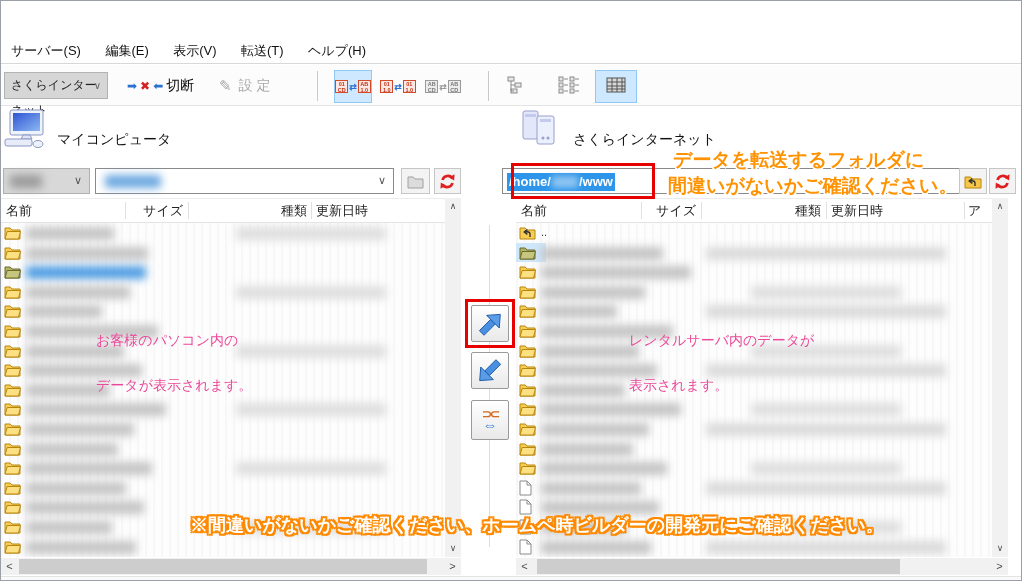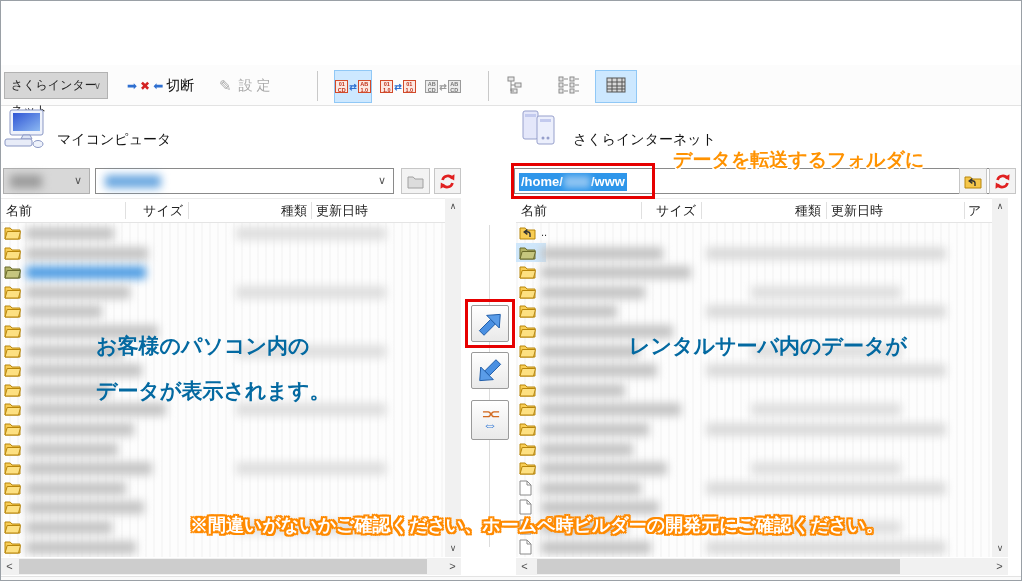--- a/index.html
+++ b/index.html
@@ -94,29 +94,36 @@
   .red-rect { position:absolute; border:3px solid #e60000; z-index:55; }
   .note-orange { position:absolute; font-size:19px; font-weight:bold; color:#ff9200; z-index:50;
                  white-space:nowrap;
                  text-shadow:-1px -1px 0 #fff, 1px -1px 0 #fff, -1px 1px 0 #fff, 1px 1px 0 #fff,
                              0 -2px 0 #fff, 0 2px 0 #fff, -2px 0 0 #fff, 2px 0 0 #fff; }
   .note-white { position:absolute; font-size:18px; font-weight:bold; color:#fff; z-index:50;
                 white-space:nowrap;
                 text-shadow:-2px -2px 0 #ff8a00, 2px -2px 0 #ff8a00, -2px 2px 0 #ff8a00, 2px 2px 0 #ff8a00,
                             0 -2px 0 #ff8a00, 0 2px 0 #ff8a00, -2px 0 0 #ff8a00, 2px 0 0 #ff8a00,
                             -1px -1px 0 #ff8a00, 1px 1px 0 #ff8a00; }
-  .overlay-text { position:absolute; font-size:21px; color:#0369a1; z-index:40; white-space:nowrap;
-                  font-weight:700; }
+  .overlay-text { position:absolute; font-size:14px; color:#ec4899; z-index:40; white-space:nowrap;
+                  font-weight:400; }
 </style>
 </head>
 <body>
 
 <div class="window">
 
 
+  <div class="menubar">
+    <span class="menu-item">サーバー(S)</span>
+    <span class="menu-item">編集(E)</span>
+    <span class="menu-item">表示(V)</span>
+    <span class="menu-item">転送(T)</span>
+    <span class="menu-item">ヘルプ(H)</span>
+  </div>
 
   <div class="toolbar">
     <div class="combo-account">
       <span>さくらインターネット</span>
       <span class="arr">∨</span>
     </div>
 
     <div class="tb-btn" style="left:122px;">
       <span style="font-size:12px; color:#2e6fd0;">➡</span>
       <span style="font-size:12px; color:#d42222;">✖</span>
@@ -234,21 +241,21 @@
   </div>
   <div class="icon-btn" style="left:433px; width:27px;">
     <svg width="17" height="17" viewBox="0 0 17 17">
       <path d="M13.5 5.5 A5.5 5.5 0 0 0 3.5 7" fill="none" stroke="#e02020" stroke-width="2.6"></path>
       <polygon points="15.5,1.2 15.2,7.4 10.2,4.6" fill="#e02020"></polygon>
       <path d="M3.5 11.5 A5.5 5.5 0 0 0 13.5 10" fill="none" stroke="#e02020" stroke-width="2.6"></path>
       <polygon points="1.5,15.8 1.8,9.6 6.8,12.4" fill="#e02020"></polygon>
     </svg>
   </div>
 
-  <div class="combo" style="left:513px; width:480px;">
+  <div class="combo" style="left:501px; width:480px;">
     <span class="path-sel">
       <span>/home/</span>
         <span class="path-smudge"></span>
         <span>/www</span>
     </span>
     <span class="arr">∨</span>
   </div>
   <div class="icon-btn" style="left:958px; width:28px;">
     <svg width="18" height="15" viewBox="0 0 18 15">
       <path d="M1 3 h5.5 l1.8 2 H17 v9 H1 z" fill="#f5c64a" stroke="#b8860b"></path>
@@ -584,19 +591,21 @@
     </svg>
   </div>
   <div class="xfer-btn" style="top:399px; height:40px;">
     <span class="mirror-glyph">⊃⊂</span>
     <span class="mirror-arrow">⇔</span>
   </div>
 
   <span class="overlay-text" style="left:95px; top:331px;">お客様のパソコン内の</span>
   <span class="overlay-text" style="left:628px; top:331px;">レンタルサーバ内のデータが</span>
   <span class="overlay-text" style="left:95px; top:376px;">データが表示されます。</span>
+  <span class="overlay-text" style="left:628px; top:376px;">表示されます。</span>
 
   <span class="note-orange" style="left:656px; top:146px;margin-left:16px;">データを転送するフォルダに</span>
+  <span class="note-orange" style="left:667px; top:172px;">間違いがないかご確認ください。</span>
   <span class="note-white" style="left:189px; top:512px;">※間違いがないかご確認ください、ホームペ時ビルダーの開発元にご確認ください。</span>
   <div class="red-rect" style="left:510px; top:162px; width:144px; height:36px;"></div>
   <div class="red-rect" style="left:464px; top:298px; width:50px; height:49px;"></div>
 
 </div>
 
 </body></html>

